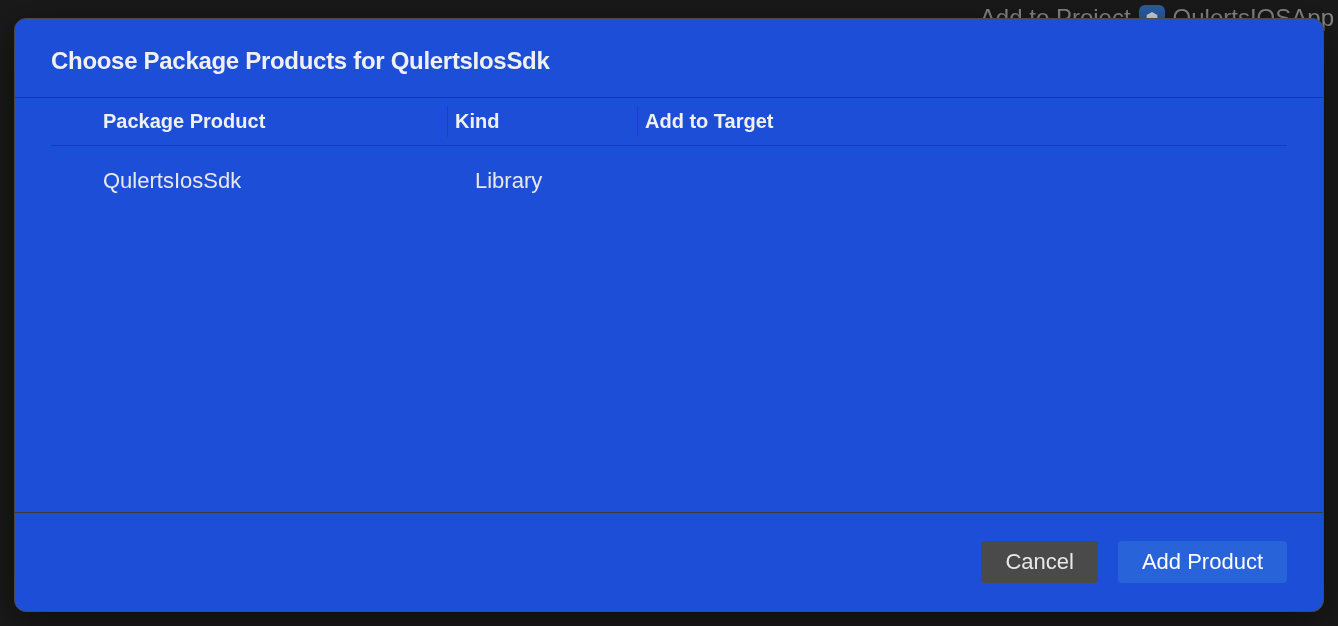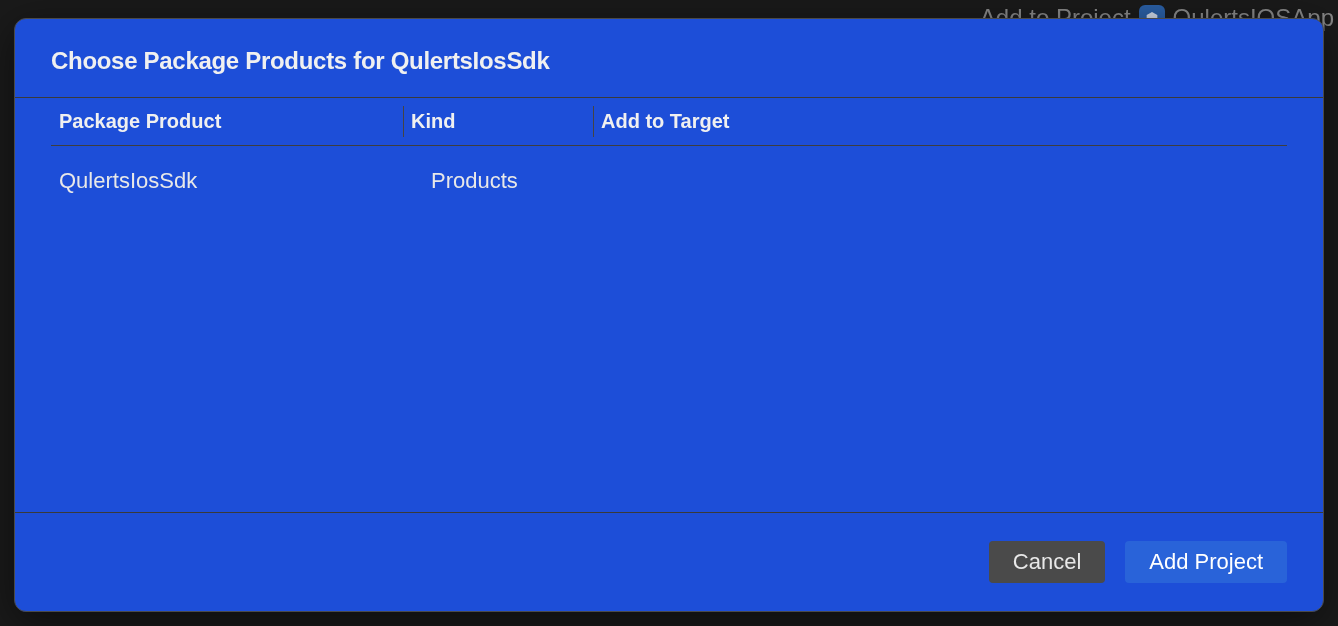--- a/index.html
+++ b/index.html
@@ -72,20 +72,21 @@
     }
     .table-header {
       display: flex;
       align-items: center;
       padding: 12px 0;
       border-bottom: 1px solid #3e3e3e;
     }
     .col-product {
       flex: 0 0 360px;
       padding-left: 8px;
+      margin-left: 44px;
     }
     .col-kind {
       flex: 0 0 190px;
       position: relative;
     }
     .col-target {
       flex: 1;
       position: relative;
     }
     .table-header .col-kind::before,
@@ -194,22 +195,22 @@
   <div class="dialog-body">
     <div class="table">
       <div class="table-header">
         <div class="col-product th">Package Product</div>
         <div class="col-kind th">Kind</div>
         <div class="col-target th">Add to Target</div>
       </div>
 
       <div class="table-row">
         <div class="col-product td">QulertsIosSdk</div>
-        <div class="col-kind td">Products</div>
+        <div class="col-kind td">Library</div>
       </div>
     </div>
   </div>
 
   <div class="dialog-footer">
     <button class="btn btn-secondary">Cancel</button>
-    <button class="btn btn-primary">Add Project</button>
+    <button class="btn btn-primary">Add Product</button>
   </div>
 </div>
 
 </body></html>

